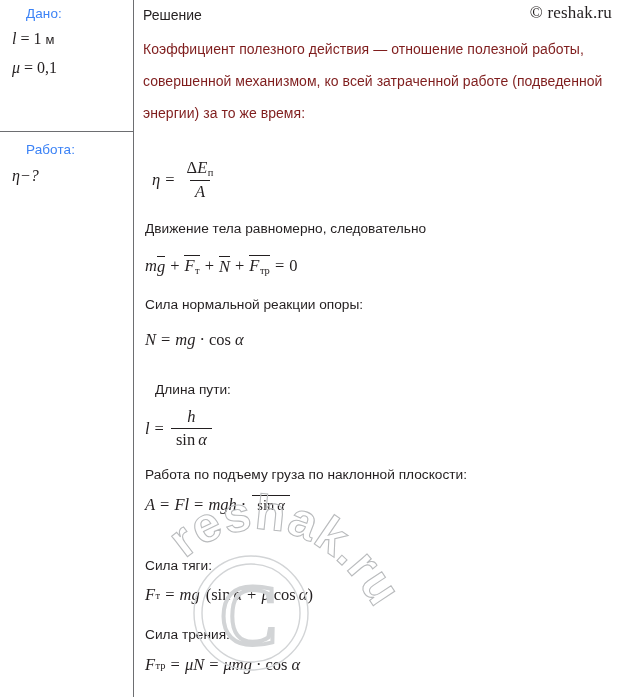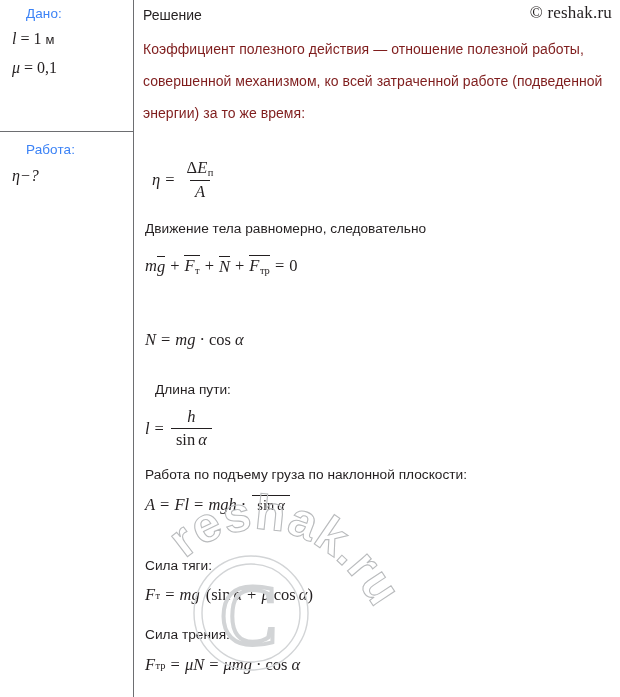--- a/index.html
+++ b/index.html
@@ -255,20 +255,21 @@
         <span class="vec"><span class="it">F</span><sub class="sb">т</sub></span>
         <span class="op">+</span>
         <span class="vec it">N</span>
         <span class="op">+</span>
         <span class="vec"><span class="it">F</span><sub class="sb">тр</sub></span>
         <span class="op">=</span>
         <span class="up">0</span>
       </div>
     </div>
 
+    <div class="blk caption" style="top:295px;left:2px;">Сила нормальной реакции опоры:</div>
     <div class="blk" style="top:330px;left:2px;">
       <div class="math">
         <span class="it">N</span>
         <span class="op">=</span>
         <span class="it">mg</span>
         <span class="dot">·</span>
         <span class="up">cos</span>
         <span class="it" style="padding-left:4px;">α</span>
       </div>
     </div>

